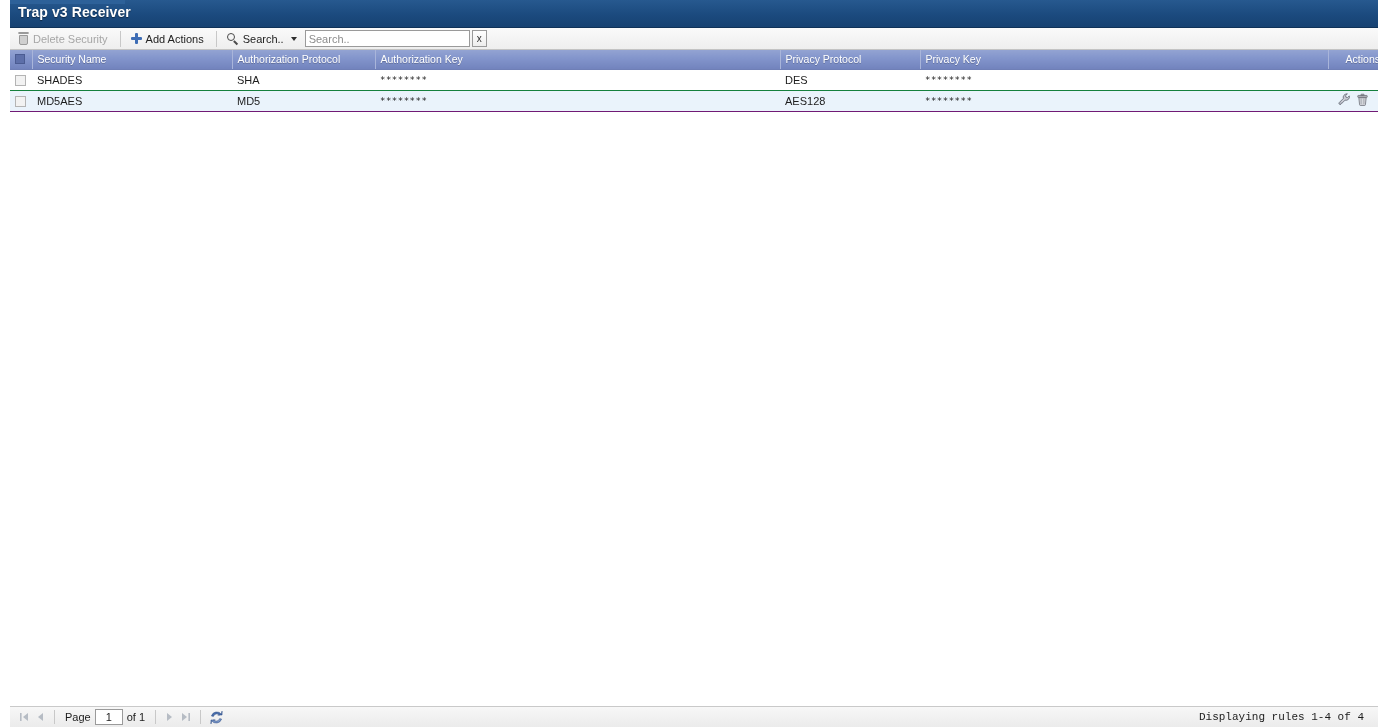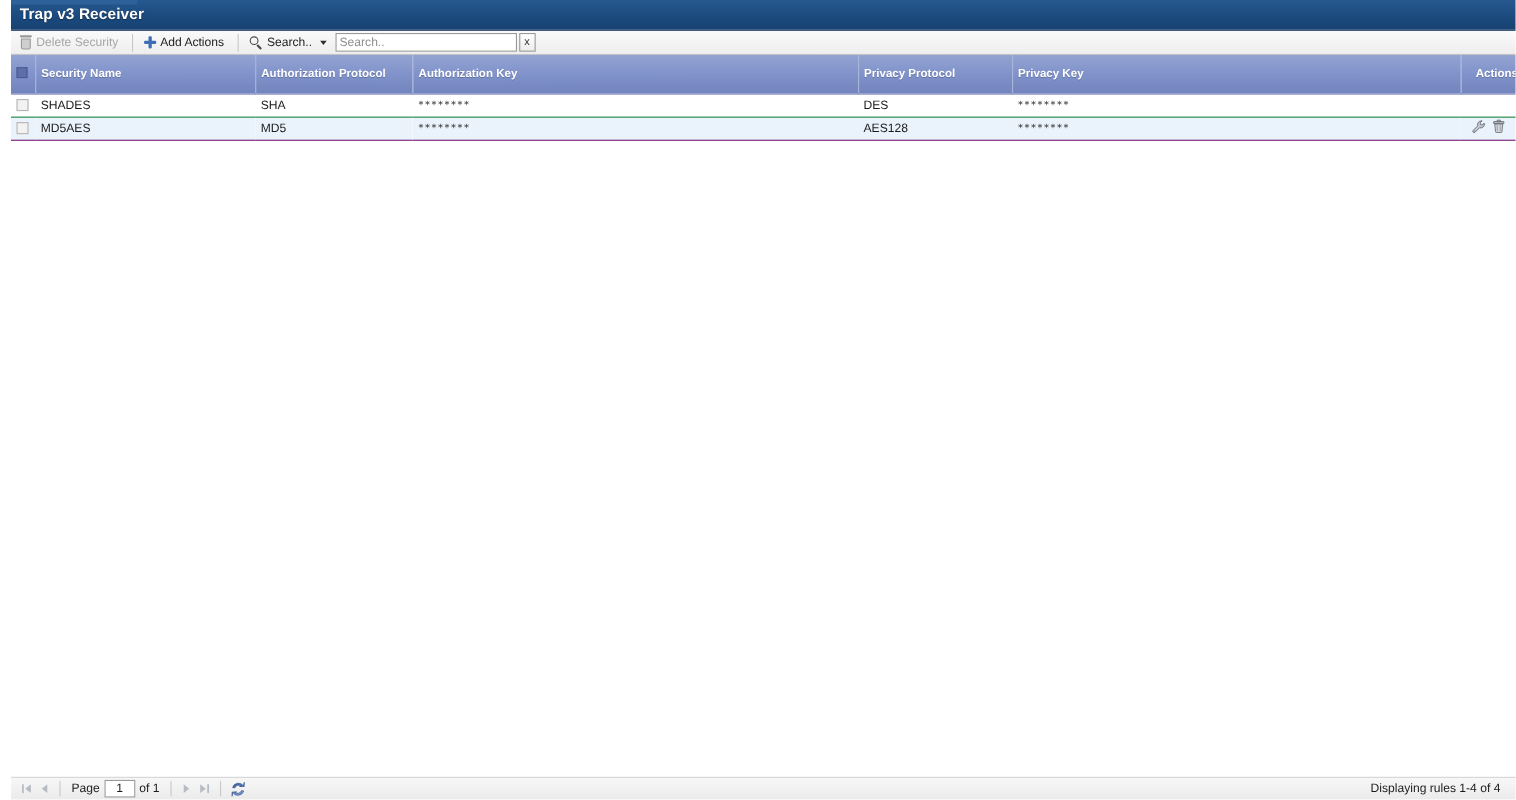--- a/index.html
+++ b/index.html
@@ -188,23 +188,23 @@
   table.grid-table {
     width: 1378px;
     border-collapse: collapse;
     table-layout: fixed;
   }
   .grid-header th {
     background: #7a8dc4;
     background: linear-gradient(to bottom, #93a3d2 0%, #8294cb 45%, #7283bd 100%);
     color: #ffffff;
     font-size: 10.5px;
-    font-weight: bold;
+    font-weight: normal;
     text-align: left;
-    height: 35px;
+    height: 19px;
     padding: 0 0 0 5px;
     border-right: 1px solid #a9b5da;
     border-bottom: 1px solid #6f7fb6;
     white-space: nowrap;
     text-shadow: 0 1px 0 rgba(0,0,0,0.22);
     box-sizing: border-box;
   }
   .grid-header th.col-check {
     padding-left: 5px;
     border-right: 1px solid #a9b5da;
@@ -309,21 +309,21 @@
     background: #ffffff;
     text-align: center;
     font-family: "Liberation Sans", sans-serif;
     font-size: 11px;
     color: #1c1c1c;
     box-sizing: border-box;
     outline: none;
   }
   .pg-refresh { margin-left: 2px; cursor: pointer; width: 15px; height: 15px; display:block; }
   .footer-spacer { flex: 1 1 auto; }
-  .footer-status { padding-right: 8px; white-space: nowrap; }
+  .footer-status { padding-right: 8px; white-space: nowrap; font-family: Liberation Mono, monospace; }
 </style>
 </head>
 <body>
 
 <div id="app">
 
   <div class="titlebar">
     <div class="titlebar-tabstrip"></div>
     <div class="titlebar-title">Trap v3 Receiver</div>
   </div>

